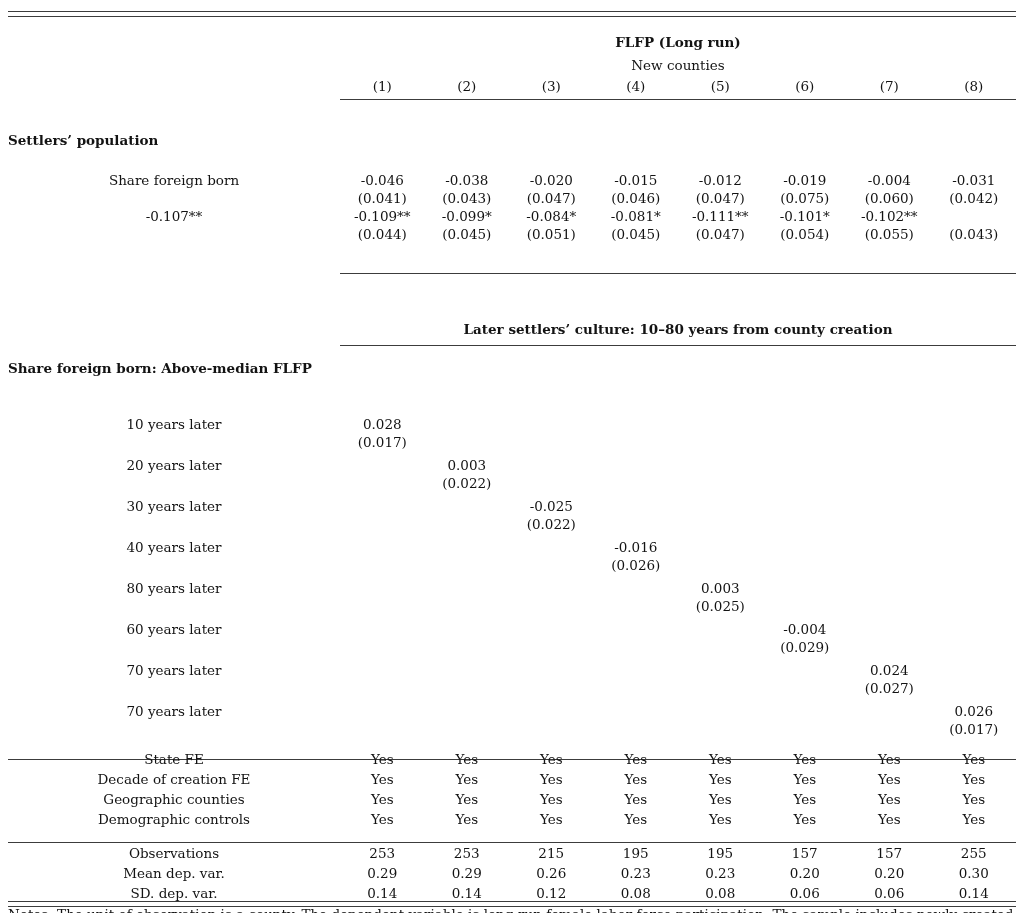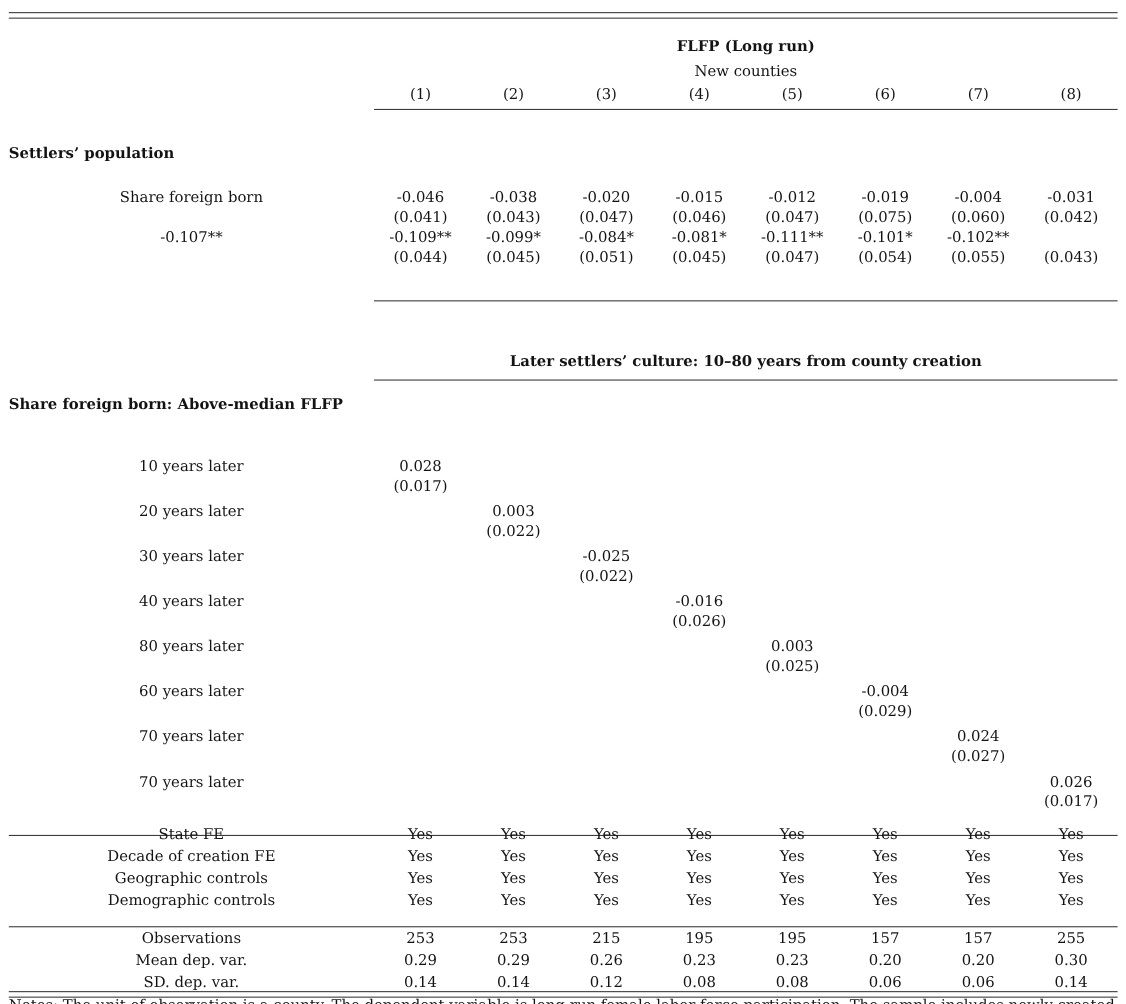--- a/index.html
+++ b/index.html
@@ -311,21 +311,21 @@
         <div class="c">Yes</div>
         <div class="c">Yes</div>
         <div class="c">Yes</div>
         <div class="c">Yes</div>
         <div class="c">Yes</div>
         <div class="c">Yes</div>
         <div class="c">Yes</div>
         <div class="c">Yes</div>
       </div>
       <div class="row h20">
-        <div class="l">Geographic controls</div>
+        <div class="l">Geographic counties</div>
         <div class="c">Yes</div>
         <div class="c">Yes</div>
         <div class="c">Yes</div>
         <div class="c">Yes</div>
         <div class="c">Yes</div>
         <div class="c">Yes</div>
         <div class="c">Yes</div>
         <div class="c">Yes</div>
       </div>
       <div class="row h20">

